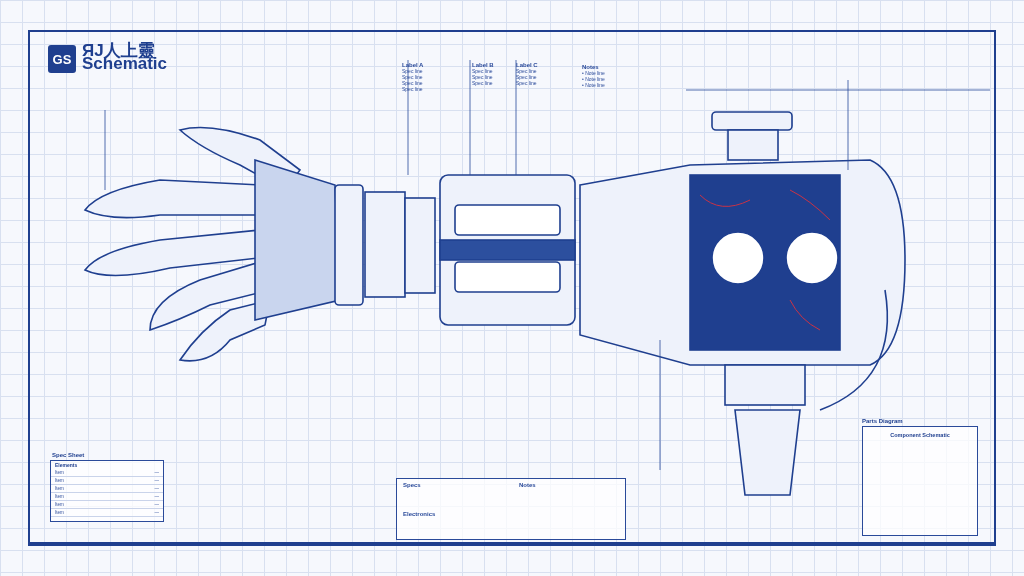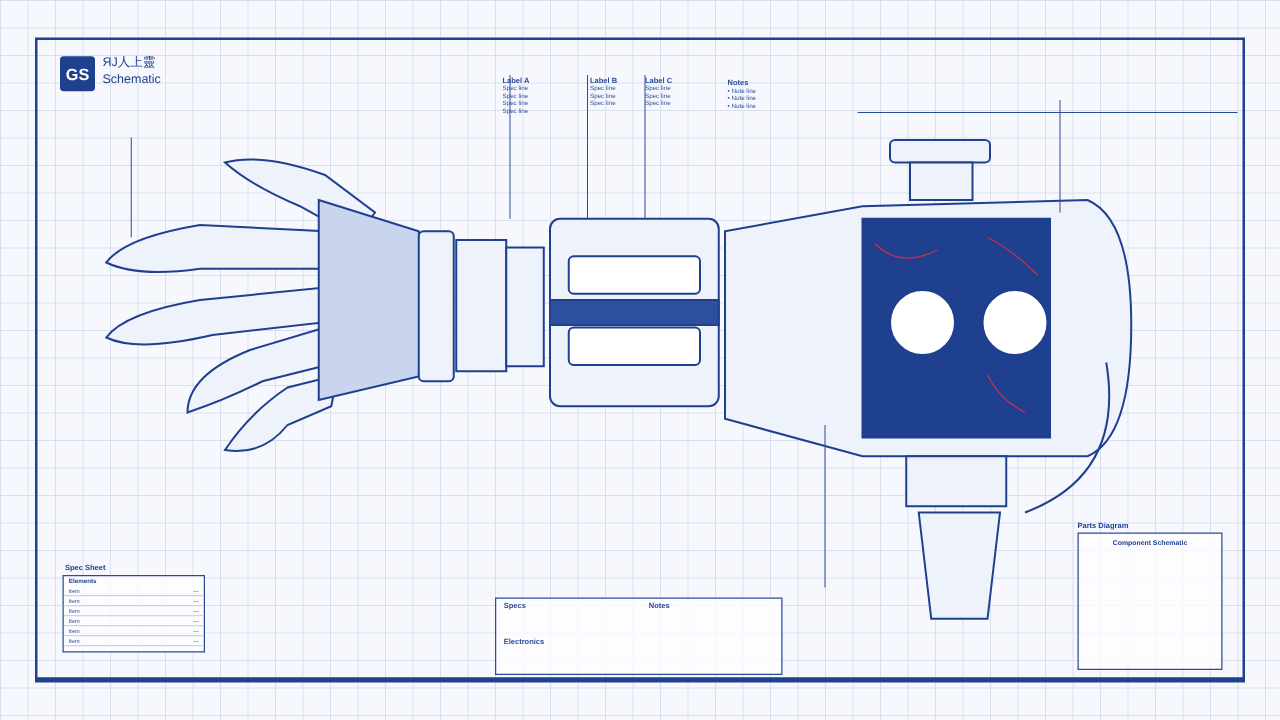--- a/index.html
+++ b/index.html
@@ -6,21 +6,21 @@
   body{width:1024px;height:576px;overflow:hidden;background:#f4f7fc;font-family:"Liberation Sans",sans-serif;}
   .sheet{position:relative;width:1024px;height:576px;
     background-color:#f6f8fd;
     background-image:
       linear-gradient(#d8e0f0 1px,transparent 1px),
       linear-gradient(90deg,#d8e0f0 1px,transparent 1px);
     background-size:22px 22px;}
   .frame{position:absolute;left:28px;top:30px;width:968px;height:514px;border:2px solid #1f3f8f;box-sizing:border-box;}
   .bottom-bar{position:absolute;left:28px;top:542px;width:968px;height:4px;background:#1f3f8f;}
   .logo{position:absolute;left:48px;top:45px;width:28px;height:28px;background:#1f3f8f;border-radius:3px;color:#fff;font-weight:bold;font-size:13px;display:flex;align-items:center;justify-content:center;}
-  .title{position:absolute;left:82px;top:44px;color:#1f3f8f;font-size:10px;line-height:13px;font-weight:normal;}
+  .title{position:absolute;left:82px;top:44px;color:#1f3f8f;font-size:17px;line-height:13px;font-weight:bold;}
   .note{position:absolute;color:#2a4a9a;font-size:5px;line-height:6px;white-space:pre;}
   .note b{font-size:6px;}
   .box{position:absolute;border:1px solid #2a4a9a;background:rgba(255,255,255,0.75);box-sizing:border-box;}
   .box-title{position:absolute;color:#1f3f8f;font-size:6px;font-weight:bold;}
   .row{display:flex;justify-content:space-between;font-size:4.5px;color:#2a4a9a;padding:1px 4px;border-bottom:1px solid #c9d3ea;}
   svg{position:absolute;left:0;top:0;}
 </style>
 </head>
 <body>
 

